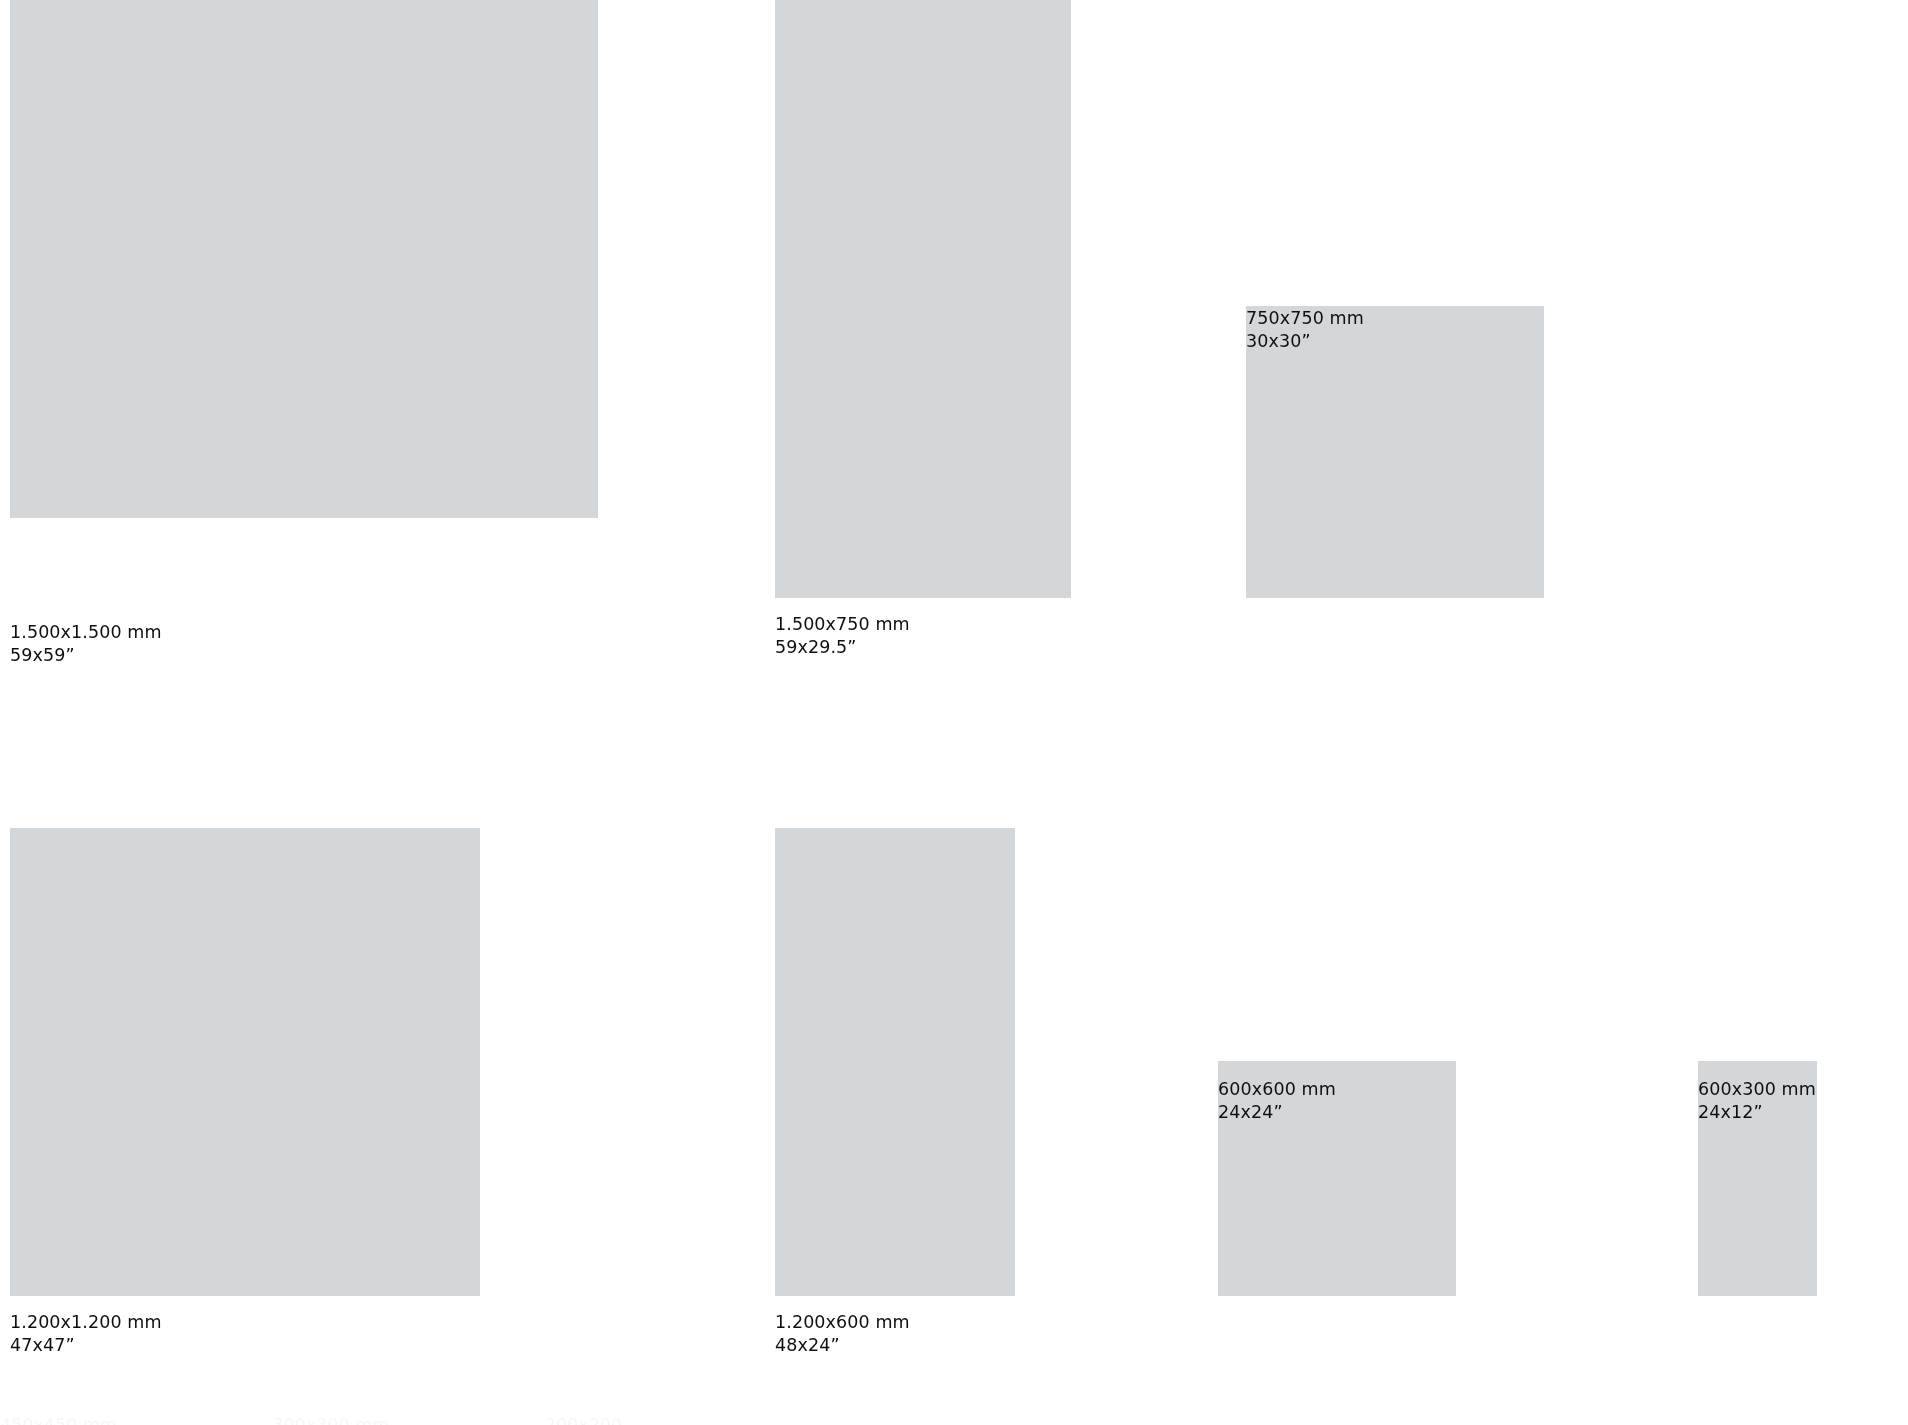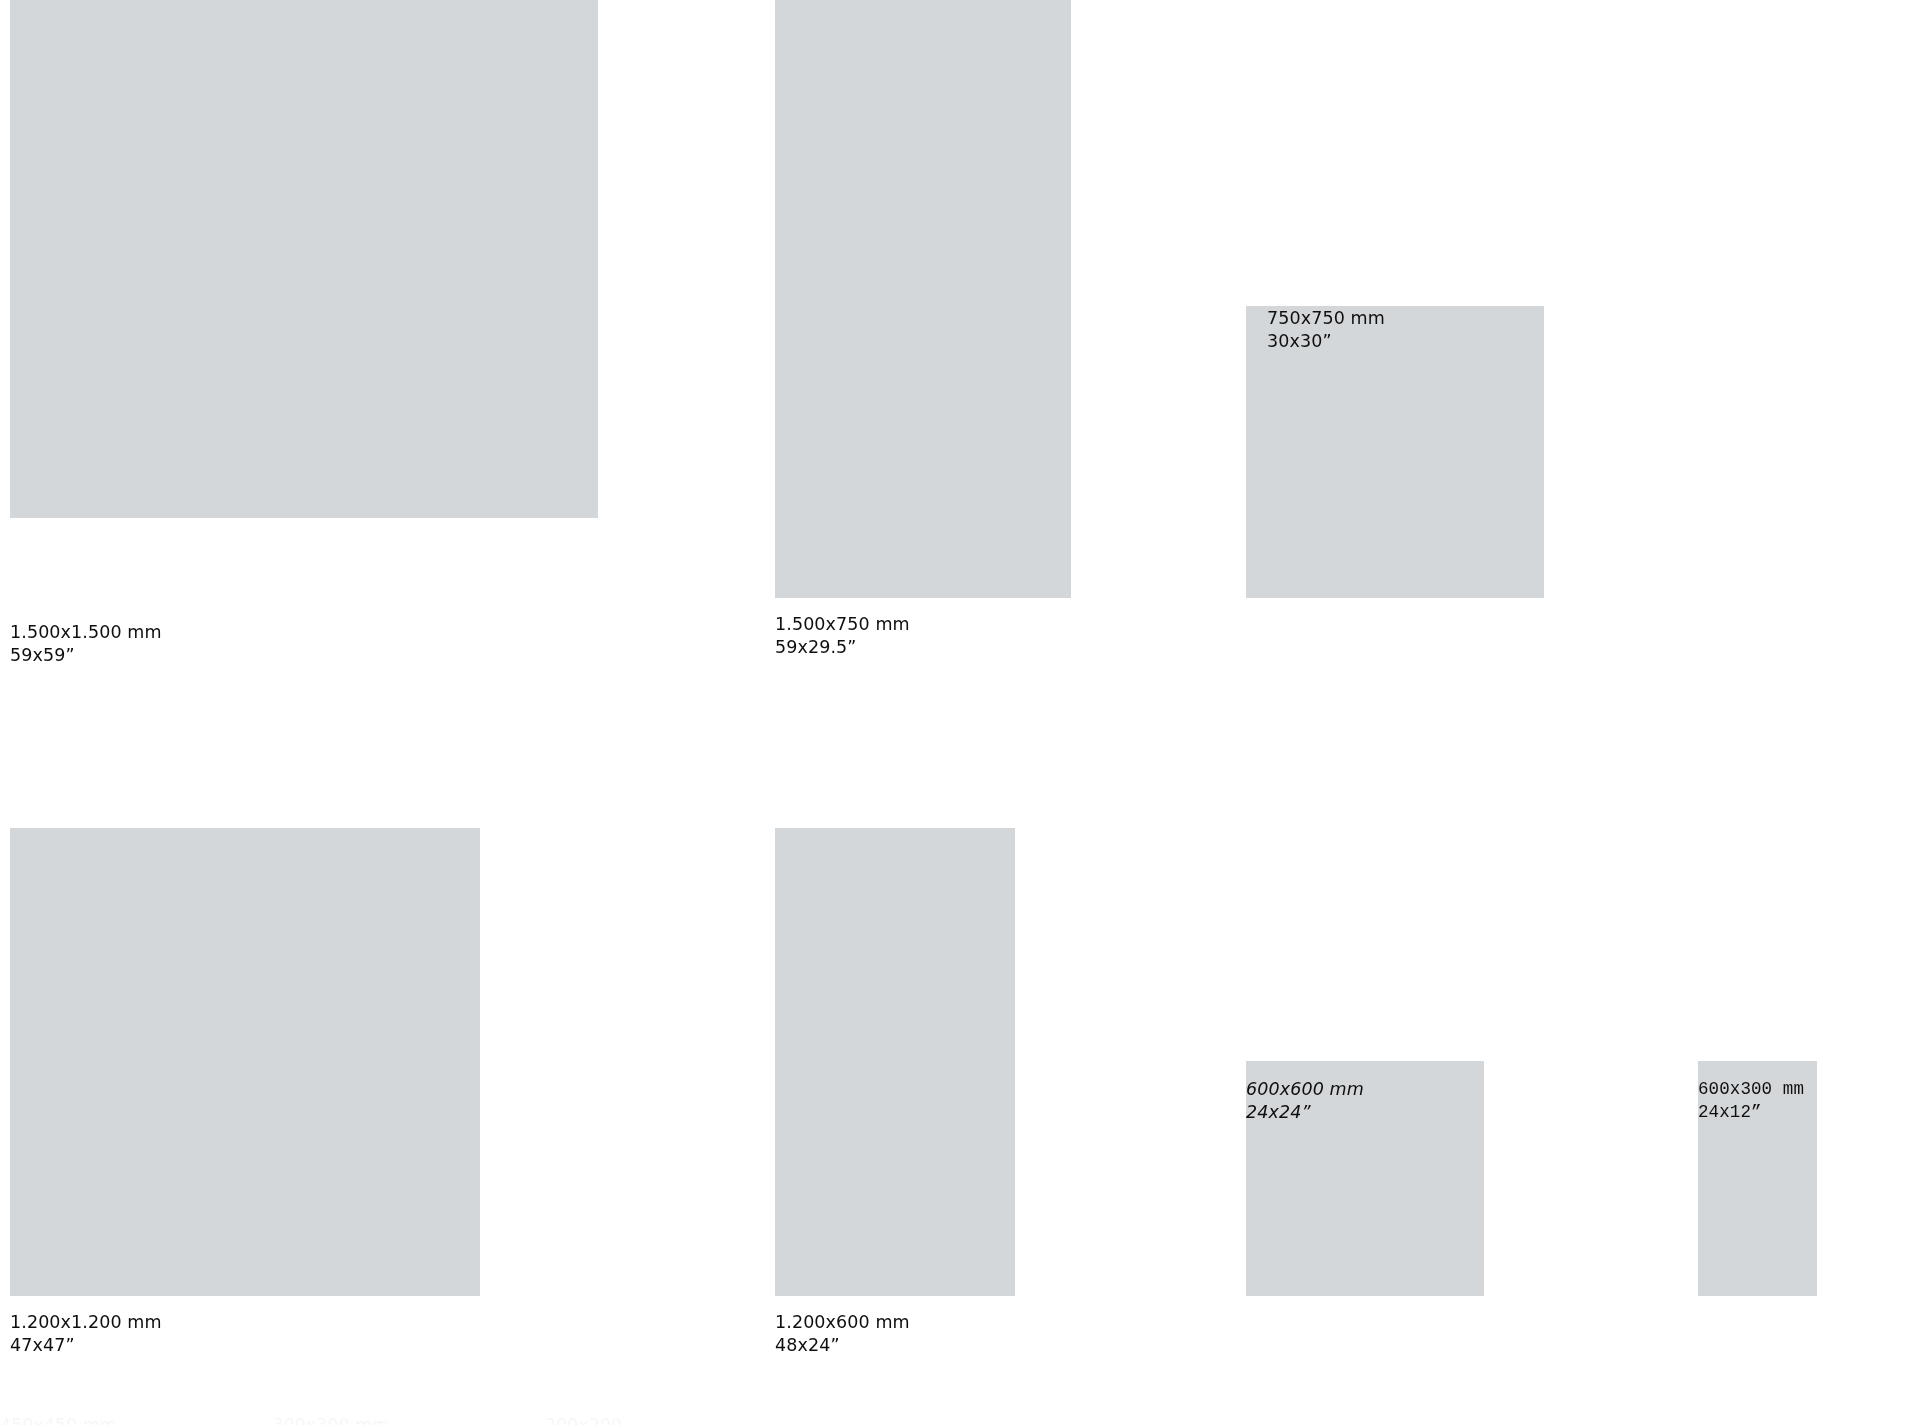--- a/index.html
+++ b/index.html
@@ -94,21 +94,21 @@
     <div class="size-item" id="r0i1" style="left: 775px; top: 0px; width: 296px; height: 598px; padding-left: 48px;">
       <div class="swatch" style="width: 296px; height: 598px; background: rgb(212, 215, 217);"></div>
       <div class="size-caption" style="top: 598px;">
         <span class="mm">1.500x750 mm</span>
         <span class="inch">59x29.5”</span>
       </div>
     </div>
 
     <div class="size-item" id="r0i2" style="left: 1246px; top: 0px; width: 298px; height: 598px;">
       <div class="swatch" style="width: 298px; height: 292px; background: rgb(212, 215, 217);"></div>
-      <div class="size-caption" style="top: 292px; padding-left: 21px;">
+      <div class="size-caption" style="top: 292px;">
         <span class="mm">750x750 mm</span>
         <span class="inch">30x30”</span>
       </div>
     </div>
 
   </div>
 
   <div class="size-row size-row-2">
 
     <div class="size-item" id="r1i0" style="left: 10px; top: 0px; width: 470px; height: 468px; padding-left: 32px;">
@@ -120,29 +120,29 @@
     </div>
 
     <div class="size-item" id="r1i1" style="left: 775px; top: 0px; width: 240px; height: 468px;">
       <div class="swatch" style="width: 240px; height: 468px; background: rgb(212, 215, 217);"></div>
       <div class="size-caption" style="top: 468px;">
         <span class="mm">1.200x600 mm</span>
         <span class="inch">48x24”</span>
       </div>
     </div>
 
-    <div class="size-item" id="r1i2" style="left: 1246px; top: 0px; width: 238px; height: 468px; font-style: italic;">
+    <div class="size-item" id="r1i2" style="left: 1218px; top: 0px; width: 238px; height: 468px;">
       <div class="swatch" style="width: 238px; height: 235px; background: rgb(212, 215, 217);"></div>
       <div class="size-caption" style="top: 235px;">
         <span class="mm">600x600 mm</span>
         <span class="inch">24x24”</span>
       </div>
     </div>
 
-    <div class="size-item" id="r1i3" style="left: 1698px; top: 0px; width: 119px; height: 468px; font-family: Liberation Mono, monospace;">
+    <div class="size-item" id="r1i3" style="left: 1698px; top: 0px; width: 119px; height: 468px;">
       <div class="swatch" style="width: 119px; height: 235px; background: rgb(212, 215, 217);"></div>
       <div class="size-caption" style="top: 235px;">
         <span class="mm">600x300 mm</span>
         <span class="inch">24x12”</span>
       </div>
     </div>
 
   </div>
 
   <div class="ghost-row">

